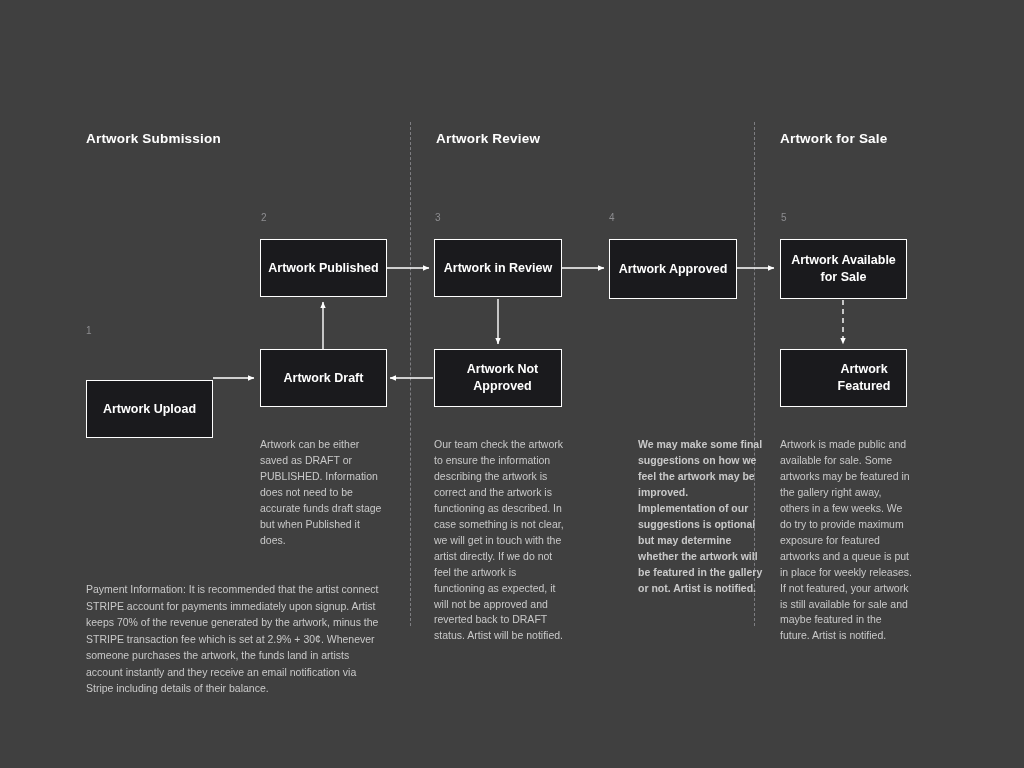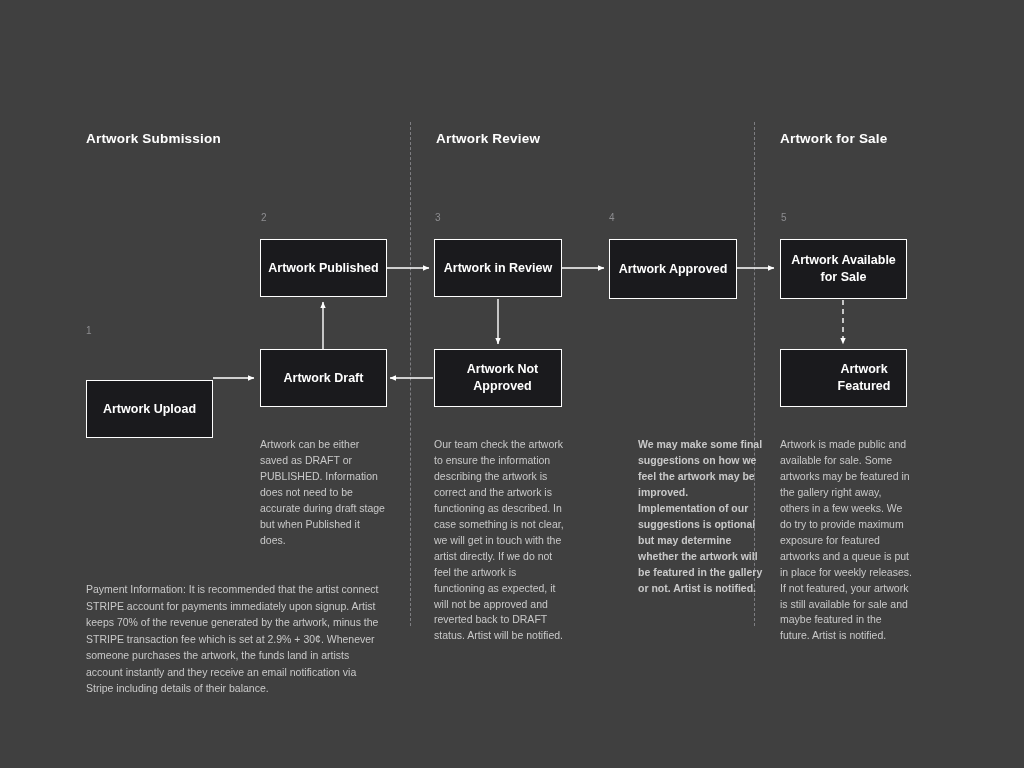--- a/index.html
+++ b/index.html
@@ -118,20 +118,20 @@
 
   <div class="node" style="left:86px;  top:336px; width:127px; height:58px;margin-top:44px;">Artwork Upload</div>
   <div class="node" style="left:260px; top:239px; width:127px; height:58px;">Artwork Published</div>
   <div class="node" style="left:260px; top:349px; width:127px; height:58px;">Artwork Draft</div>
   <div class="node" style="left:434px; top:239px; width:128px; height:58px;">Artwork in Review</div>
   <div class="node" style="left:434px; top:349px; width:128px; height:58px;padding-left:15px;">Artwork Not Approved</div>
   <div class="node" style="left:609px; top:239px; width:128px; height:60px;">Artwork Approved</div>
   <div class="node" style="left:780px; top:239px; width:127px; height:60px;">Artwork Available for Sale</div>
   <div class="node" style="left:780px; top:349px; width:127px; height:58px;padding-left:47px;">Artwork Featured</div>
 
-  <div class="desc" style="left:260px; top:437px; width:128px;">Artwork can be either saved as DRAFT or PUBLISHED. Information does not need to be accurate during draft stage but when Published it does.</div>
+  <div class="desc" style="left:260px; top:437px; width:128px;">Artwork can be either saved as DRAFT or PUBLISHED. Information does not need to be accurate funds draft stage but when Published it does.</div>
   <div class="desc" style="left:434px; top:437px; width:130px;">Our team check the artwork to ensure the information describing the artwork is correct and the artwork is functioning as described. In case something is not clear, we will get in touch with the artist directly. If we do not feel the artwork is functioning as expected, it will not be approved and reverted back to DRAFT status. Artist will be notified.</div>
   <div class="desc" style="left:638px; top:437px; width:130px;font-weight:bold;">We may make some final suggestions on how we feel the artwork may be improved. Implementation of our suggestions is optional but may determine whether the artwork will be featured in the gallery or not. Artist is notified.</div>
   <div class="desc" style="left:780px; top:437px; width:132px;">Artwork is made public and available for sale. Some artworks may be featured in the gallery right away, others in a few weeks. We do try to provide maximum exposure for featured artworks and a queue is put in place for weekly releases. If not featured, your artwork is still available for sale and maybe featured in the future. Artist is notified.</div>
 
   <div class="payment" style="left:86px; top:581px; width:300px;">Payment Information: It is recommended that the artist connect STRIPE account for payments immediately upon signup. Artist keeps 70% of the revenue generated by the artwork, minus the STRIPE transaction fee which is set at 2.9% + 30¢. Whenever someone purchases the artwork, the funds land in artists account instantly and they receive an email notification via Stripe including details of their balance.</div>
 
 </div>
 
 </body></html>

